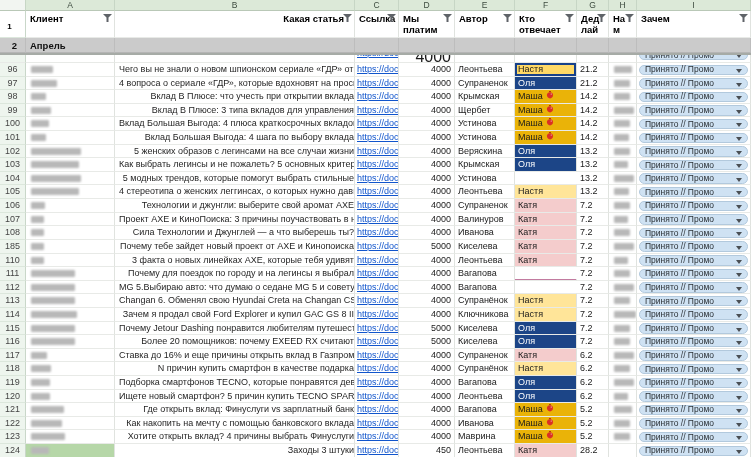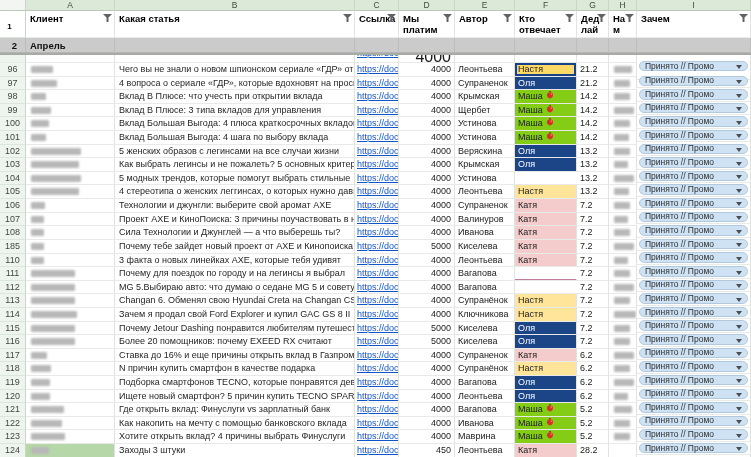--- a/index.html
+++ b/index.html
@@ -4,21 +4,21 @@
 <style>
   * { box-sizing: border-box; margin: 0; padding: 0; }
   html,body { background:#fff; }
   .sheet {
     position: relative; width: 751px; height: 457px; overflow: hidden;
     font-family: "Liberation Sans", sans-serif; background:#fff;
     border: 1px solid #d0d0d0; border-width:0; color:#1a1a1a;
   }
   .r { display:flex; width:751px; }
   
-  .c0{flex:0 0 26px;} .c1{flex:0 0 89px;} .c2{flex:0 0 240px;} .c3{flex:0 0 44px;}
+  .c0{flex:0 0 26px;} .c1{flex:0 0 89px;} .c2{flex:0 0 240px;text-align:right;} .c3{flex:0 0 44px;}
   .c4{flex:0 0 56px;} .c5{flex:0 0 60px;} .c6{flex:0 0 62px;} .c7{flex:0 0 32px;}
   .c8{flex:0 0 28px;} .c9{flex:0 0 114px;}
   .cell { border-right:1px solid #e0e3df; border-bottom:1px solid #e8eae7; overflow:hidden; white-space:nowrap; position:relative; }
   
   .letters { height:11px; }
   .letters .cell { background:#dce9d8; border-right:1px solid #c7d6c5; border-bottom:1px solid #b9c8b7;
      font-size:8.5px; color:#3c4a3e; text-align:center; line-height:11px; }
   .letters .corner { background:#f2f5f1; border-right:1px solid #c7d6c5; }
   
   .gut { background:#eef5ee; border-right:1px solid #c9d7c9; border-bottom:1px solid #dce7dc;
@@ -44,29 +44,29 @@
   .drow .cell { font-size:9px; line-height:13px; }
   .gut { line-height:13px; }
   .title { padding-left:4px; color:#1f1f1f; }
   .link { padding-left:2px; }
   .link a { color:#1155cc; text-decoration:underline; font-size:9px; white-space:nowrap; }
   .pay { text-align:right; padding-right:3px; }
   .author { padding-left:3px; }
   .who { padding-left:3px; }
   .who.nastya { background:#ffe599; }
   .who.olya   { background:#1c4587; color:#fff; }
-  .who.masha  { background:#84cc16; }
+  .who.masha  { background:#eab308; }
   .who.nadya  { background:#c27ba0; color:#1a1a1a;margin-top:12px; }
   .who.katya  { background:#f4cccc; }
   .who.sel    { background:#ffd966; box-shadow: inset 0 0 0 2px #17418a; }
   .dl { padding-left:3px; }
   .redact { background:#b8b8b8; height:7px; border-radius:1px; filter:blur(1.2px); margin:3px 0 0 5px; }
   .agreen { background:#b6d7a8; }
   
-  .status { padding:12px 2px; }
+  .status { padding:1px 2px; }
   .pill { height:10.5px; margin-top:0.5px; border-radius:6px; background:#cfe2f3; border:1px solid #b2c9dd;
      display:flex; align-items:center; font-size:8.5px; color:#2b3136; padding:0 5px; position:relative; }
   .pill .arrow { position:absolute; right:5px; top:3.5px; width:0; height:0;
      border-left:3px solid transparent; border-right:3px solid transparent; border-top:4px solid #4a4f54; }
   .rooster { display:inline-block; vertical-align:-1px; margin-left:3px; }
 </style>
 </head>
 <body>
 
 <div class="sheet">

